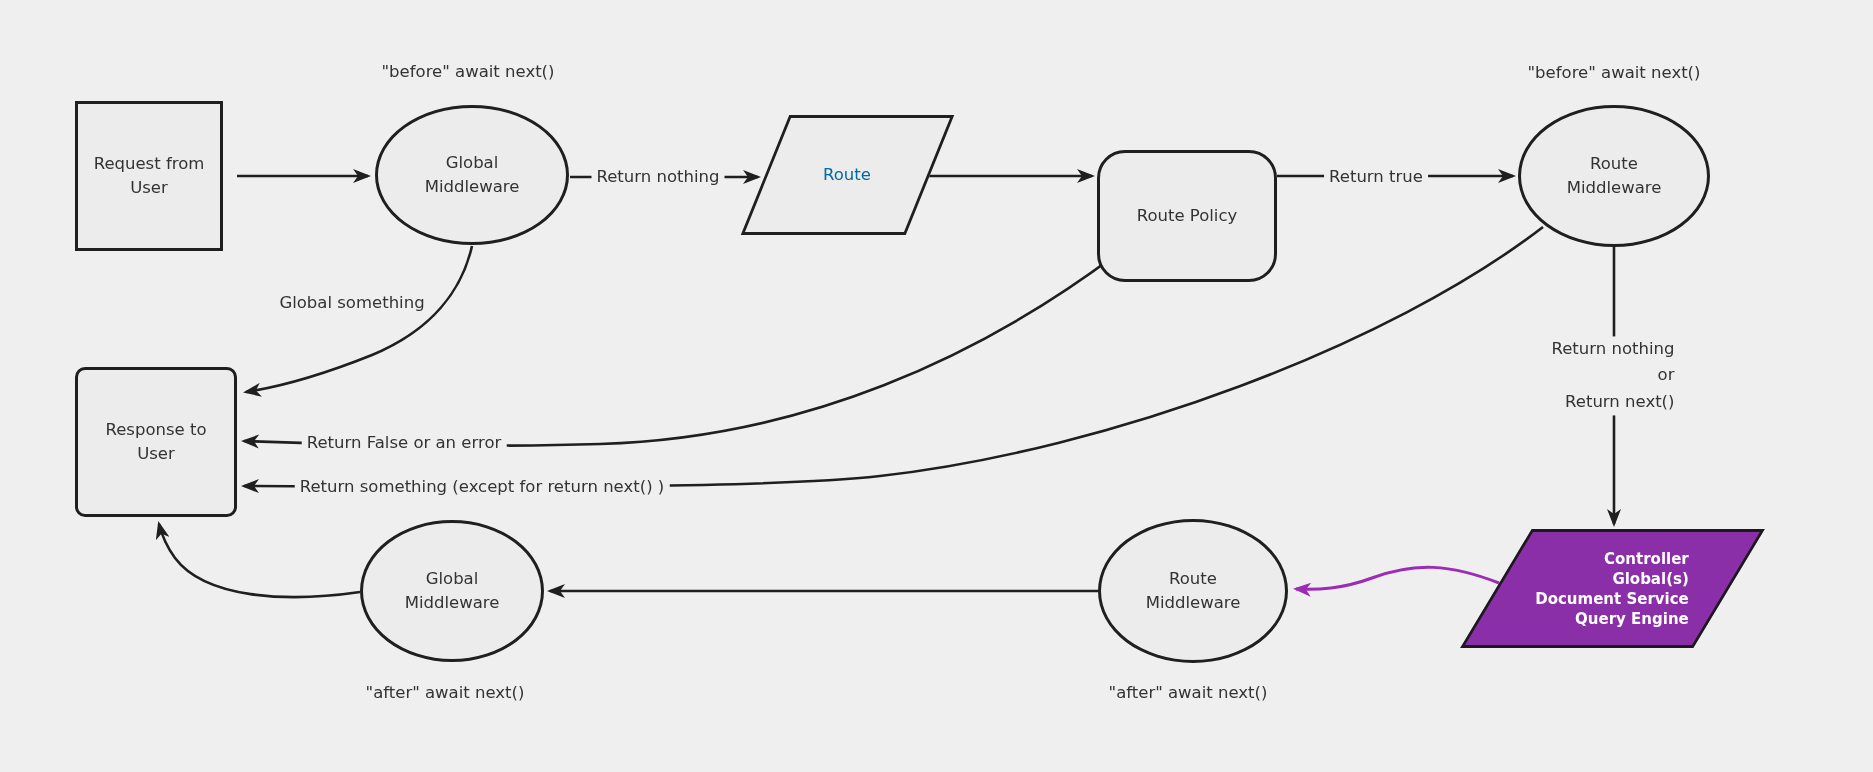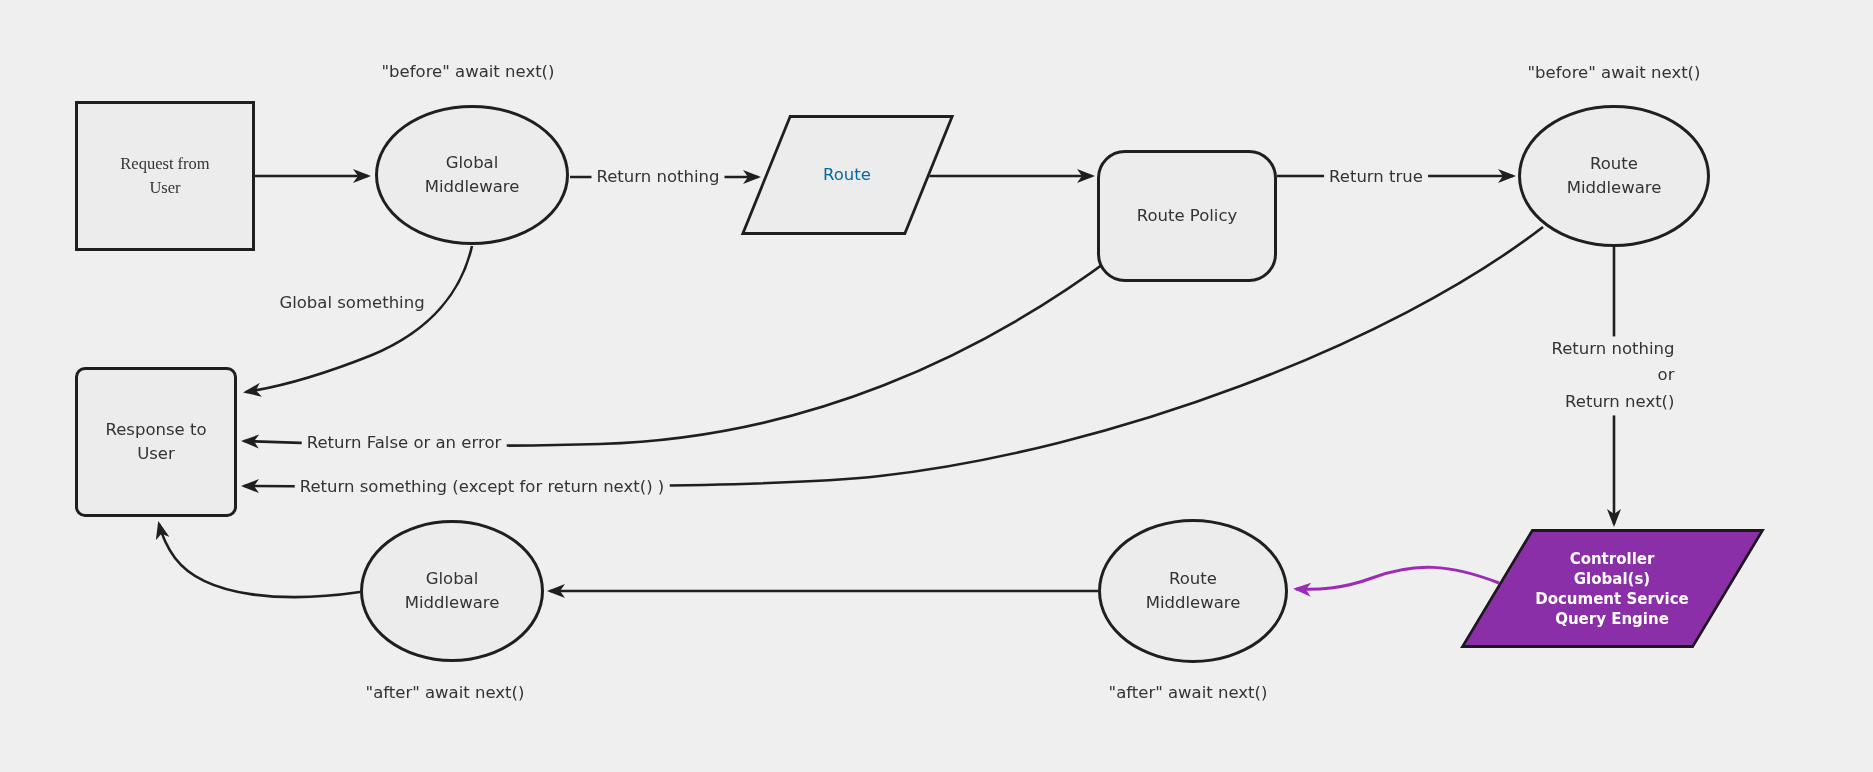--- a/index.html
+++ b/index.html
@@ -64,21 +64,21 @@
     color: #333333;
     white-space: nowrap;
   }
   .accent-label {
     position: absolute;
     transform: translate(-50%, -50%);
     color: #ffffff;
     font-weight: bold;
     font-size: 15px;
     line-height: 20px;
-    text-align: center;
+    text-align: right;
     white-space: nowrap;
   }
 </style>
 </head>
 <body>
 
 <div id="canvas">
 
   <svg id="edge-layer" width="1873" height="772" viewBox="0 0 1873 772">
     <defs>
@@ -96,21 +96,21 @@
     <path d="M 1277 176 L 1513 176" fill="none" stroke="#1f1f1f" stroke-width="2.6" marker-end="url(#arrow-dark)"></path>
     <path d="M 472 246 C 462 290 432 330 372 355 C 312 379 272 388 246 392" fill="none" stroke="#1f1f1f" stroke-width="2.6" marker-end="url(#arrow-dark)"></path>
     <path d="M 1130 244 C 980 360 800 438 600 444 C 470 448 330 444 244 441" fill="none" stroke="#1f1f1f" stroke-width="2.6" marker-end="url(#arrow-dark)"></path>
     <path d="M 1543 227 C 1390 345 1110 450 880 476 C 760 489 500 487 244 486" fill="none" stroke="#1f1f1f" stroke-width="2.6" marker-end="url(#arrow-dark)"></path>
     <path d="M 1614 247 L 1614 524" fill="none" stroke="#1f1f1f" stroke-width="2.6" marker-end="url(#arrow-dark)"></path>
     <path d="M 1499 583 C 1450 564 1415 562 1372 578 C 1342 589 1318 590 1296 589" fill="none" stroke="#9c2bb5" stroke-width="3" marker-end="url(#arrow-purple)"></path>
     <path d="M 1098 591 L 550 591" fill="none" stroke="#1f1f1f" stroke-width="2.6" marker-end="url(#arrow-dark)"></path>
     <path d="M 360 592 C 285 603 205 598 175 558 C 167 547 162 536 159 524" fill="none" stroke="#1f1f1f" stroke-width="2.6" marker-end="url(#arrow-dark)"></path>
   </svg>
 
-  <div class="node rect" style="left:75px; top:101px; width:180px; height:150px;font-family:Liberation Serif, serif;">
+  <div class="node rect" style="left:75px; top:101px; width:148px; height:150px;">
     <div class="node-label" style="width:120px;">Request from User</div>
   </div>
 
   <div class="node ellipse" style="left:375px; top:105px; width:194px; height:140px;">
     <div class="node-label" style="width:110px;">Global Middleware</div>
   </div>
 
   <div class="node para" style="left:765px; top:115px; width:165px; height:120px; transform:skewX(-22deg);"></div>
   <div class="overlay-label" style="left:847px; top:175px;">Route</div>
 

